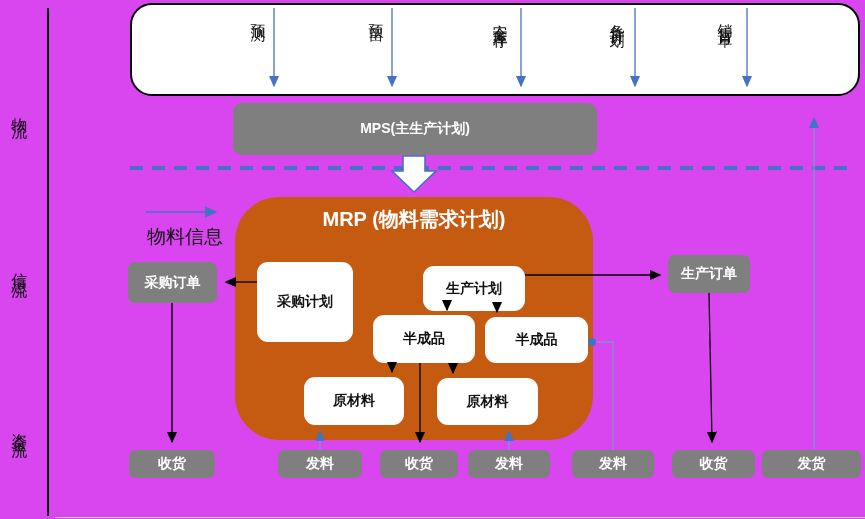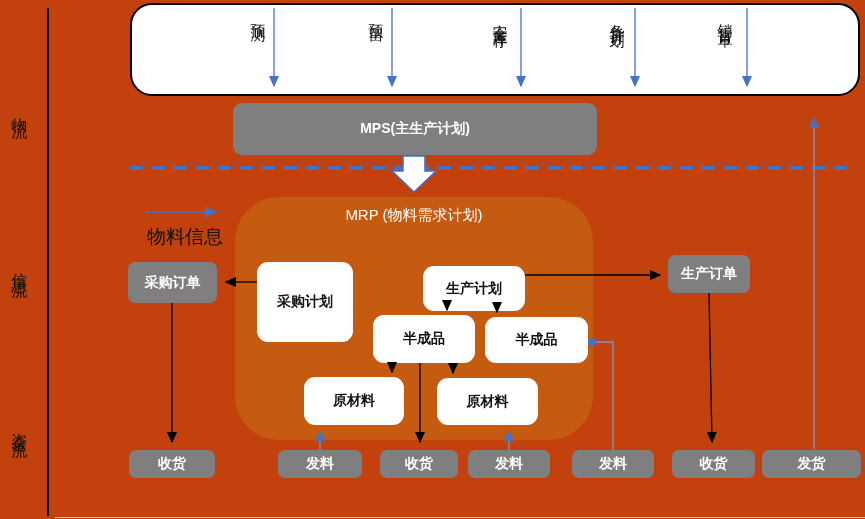--- a/index.html
+++ b/index.html
@@ -1,17 +1,17 @@
 <!DOCTYPE html>
 <html><head>
 <meta charset="utf-8">
 <style>
   html,body{margin:0;padding:0;background:#fff;}
   #stage{
-    position:relative;width:865px;height:519px;background:#c2410c;overflow:hidden;
+    position:relative;width:865px;height:519px;background:#d946ef;overflow:hidden;
     font-family:"Liberation Sans","DejaVu Sans",sans-serif;color:#000;
   }
   
   .vtext{
     position:absolute;writing-mode:vertical-rl;text-orientation:upright;
     font-size:15px;line-height:1.2;letter-spacing:3px;color:#111;white-space:nowrap;
   }
   .side-label{font-size:16px;letter-spacing:4px;color:#111;}
   
   .top-container{
@@ -26,21 +26,21 @@
     display:flex;align-items:center;justify-content:center;border-radius:7px;box-sizing:border-box;
   }
   .mps-box{left:233px;top:103px;width:364px;height:52px;border-radius:9px;}
   
   .mrp-box{
     position:absolute;left:235px;top:197px;width:358px;height:243px;
     background:#C55A11;border-radius:44px;
   }
   .mrp-title{
     position:absolute;left:235px;top:206px;width:358px;text-align:center;
-    color:#fff;font-weight:400;font-size:15px;
+    color:#fff;font-weight:700;font-size:20px;
   }
   
   .white-box{
     position:absolute;background:#fff;border-radius:11px;
     display:flex;align-items:center;justify-content:center;
     font-weight:700;font-size:14px;color:#111;
   }
   .plain-label{position:absolute;font-size:19px;color:#111;}
   .inv-bar{left:128px;top:484px;width:732px;height:28px;border-radius:6px;}
   .svg-layer{position:absolute;left:0;top:0;pointer-events:none;}

